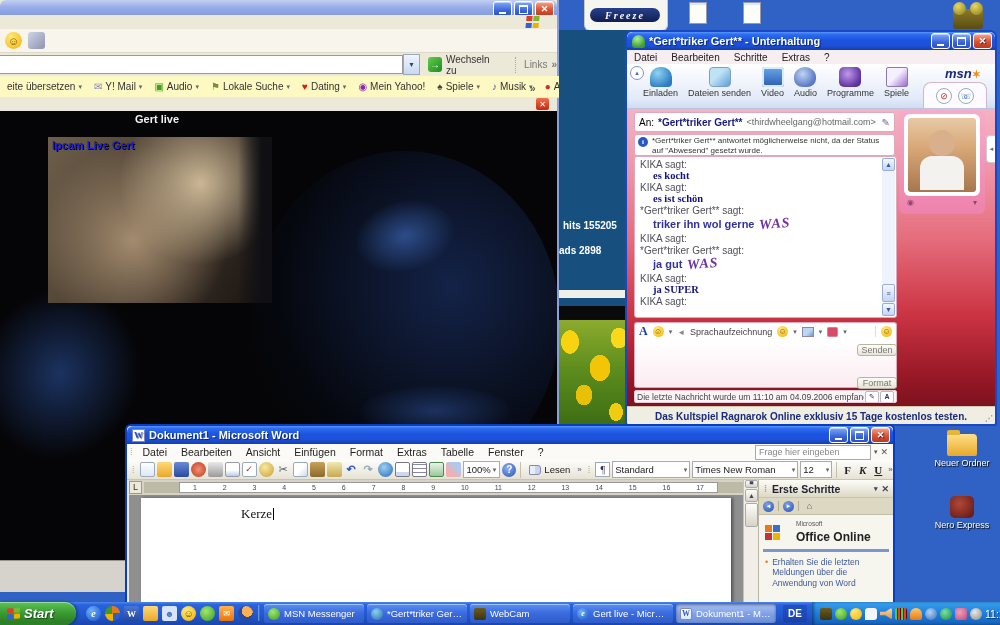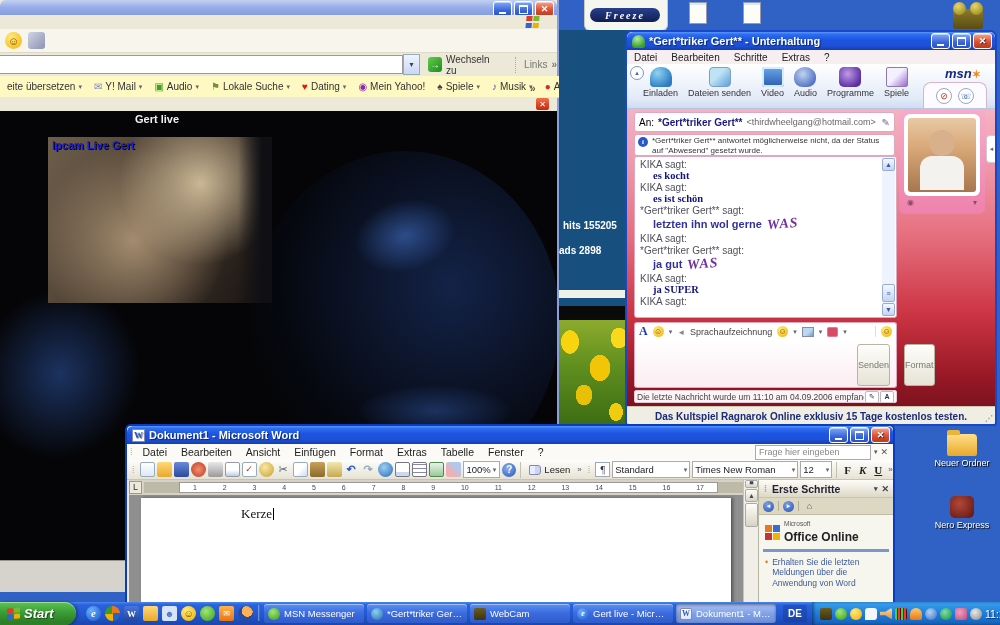--- a/index.html
+++ b/index.html
@@ -153,21 +153,21 @@
   .m-intools{left:7px;top:290px;width:263px;height:18px;background:#fff;border:1px solid #e0a8bc;border-bottom:0;
     border-radius:3px 3px 0 0;display:flex;align-items:center;gap:5px;padding:0 4px;box-sizing:border-box;font-size:9px;color:#444;}
   .fontA{font-family:"Liberation Serif",serif;font-weight:bold;color:#1a3ab0;font-size:12px;}
   .ddv{font-size:7px;color:#666;}
   .spk::before{content:"◄";color:#888;font-size:8px;}
   .ico-img{width:12px;height:10px;background:linear-gradient(135deg,#bcd8f0 55%,#6a9ad0);border:1px solid #88a;box-sizing:border-box;}
   .ico-gift{width:11px;height:10px;background:#d84a68;border-radius:2px;box-shadow:inset 0 0 0 1px #fff4;}
   .intool-right{margin-left:auto;border-left:1px solid #ddd;padding-left:5px;}
   .m-inbox{left:7px;top:308px;width:263px;height:48px;background:linear-gradient(#ffffff,#fbecf1);
     border:1px solid #e0a8bc;border-top:0;border-radius:0 0 3px 3px;box-sizing:border-box;}
-  .m-sendbox{left:230px;top:312px;width:40px;height:42px;display:flex;flex-direction:row;gap:14px;}
+  .m-sendbox{left:230px;top:312px;width:40px;height:42px;display:flex;flex-direction:column;gap:21px;}
   .btn-xp{flex:1;background:linear-gradient(#fdfdfa,#e6e3d6);border:1px solid #b8b4a4;border-radius:3px;
     font-size:9px;color:#7a7a74;display:flex;align-items:center;justify-content:center;}
   .m-status{left:7px;top:358px;width:263px;height:13px;background:#fbf4f6;border:1px solid #e8c8d4;border-radius:2px;
     font-size:8.5px;color:#444;display:flex;align-items:center;padding:0 2px;box-sizing:border-box;white-space:nowrap;overflow:hidden;}
   .mini-tab{flex:0 0 12px;height:10px;background:#fff;border:1px solid #bbb;border-radius:2px;margin-left:1px;
     font-size:7px;display:flex;align-items:center;justify-content:center;color:#335;}
   .mt-pen::before{content:"✎";} .mt-a::before{content:"A";font-weight:bold;}
   .m-panel{left:272px;top:78px;width:86px;height:104px;border-radius:6px;
     background:linear-gradient(180deg,#f7abc9,#ee82ad);}
   .m-frame{left:5px;top:4px;width:76px;height:82px;background:#fff;border-radius:6px;padding:4px;box-sizing:border-box;}
@@ -272,21 +272,21 @@
     border-bottom:1px solid #c8c4b0;font-size:10.5px;font-weight:bold;color:#223;padding:0 2px;gap:2px;}
   .pane-dd{margin-left:auto;font-size:7px;color:#445;} .pane-dd::before{content:"▾";}
   .pane-x{font-size:9px;color:#445;padding:0 2px;} .pane-x::before{content:"✕";}
   .pane-nav{display:flex;align-items:center;gap:4px;height:16px;background:#dcd8c2;padding:0 4px;border-bottom:1px solid #c0bca6;}
   .nav-circ{width:11px;height:11px;border-radius:50%;background:radial-gradient(circle at 38% 32%,#7aa0e8,#2a52b0);
     color:#fff;font-size:7px;display:flex;align-items:center;justify-content:center;}
   .nc-back::before{content:"◂";} .nc-fwd::before{content:"▸";}
   .nav-sep{width:1px;height:10px;background:#b0ac96;}
   .nav-home{width:13px;height:11px;font-size:9px;color:#446;display:flex;align-items:center;justify-content:center;}
   .nav-home::before{content:"⌂";}
-  .office-logo{display:flex;align-items:center;gap:4px;padding:6px 4px 3px 6px;}
+  .office-logo{display:flex;align-items:center;gap:16px;padding:6px 4px 3px 6px;}
   .ol-squares{display:grid;grid-template-columns:7px 7px;grid-template-rows:7px 7px;gap:1px;}
   .ol-squares i{display:block;}
   .ol-text{line-height:1;}
   .ol-prefix{font-size:6.5px;color:#555;display:block;}
   .ol-brand{font-size:12px;font-weight:bold;color:#222;}
   .pane-rule{height:3px;background:#7a96cc;margin:2px 4px 4px 4px;}
   .pane-item{display:flex;gap:4px;padding:1px 4px 3px 6px;font-size:8.5px;color:#3c5a9e;line-height:1.25;}
   .pane-bullet{color:#e87820;font-size:9px;} .pane-bullet::before{content:"•";}
 
   
@@ -581,21 +581,21 @@
             <div class="msg-text"><span>es kocht</span></div>
           </div>
 
           <div class="msg">
             <div class="msg-sender">KIKA sagt:</div>
             <div class="msg-text"><span>es ist schön</span></div>
           </div>
 
           <div class="msg gert">
             <div class="msg-sender">*Gert*triker Gert** sagt:</div>
-            <div class="msg-text"><span>letzten ihn wol gerne</span><span class="msg-script">WAS</span></div>
+            <div class="msg-text"><span>triker ihn wol gerne</span><span class="msg-script">WAS</span></div>
           </div>
 
           <div class="msg">
             <div class="msg-sender">KIKA sagt:</div>
           </div>
 
           <div class="msg gert">
             <div class="msg-sender">*Gert*triker Gert** sagt:</div>
             <div class="msg-text"><span>ja gut</span><span class="msg-script">WAS</span></div>
           </div>

